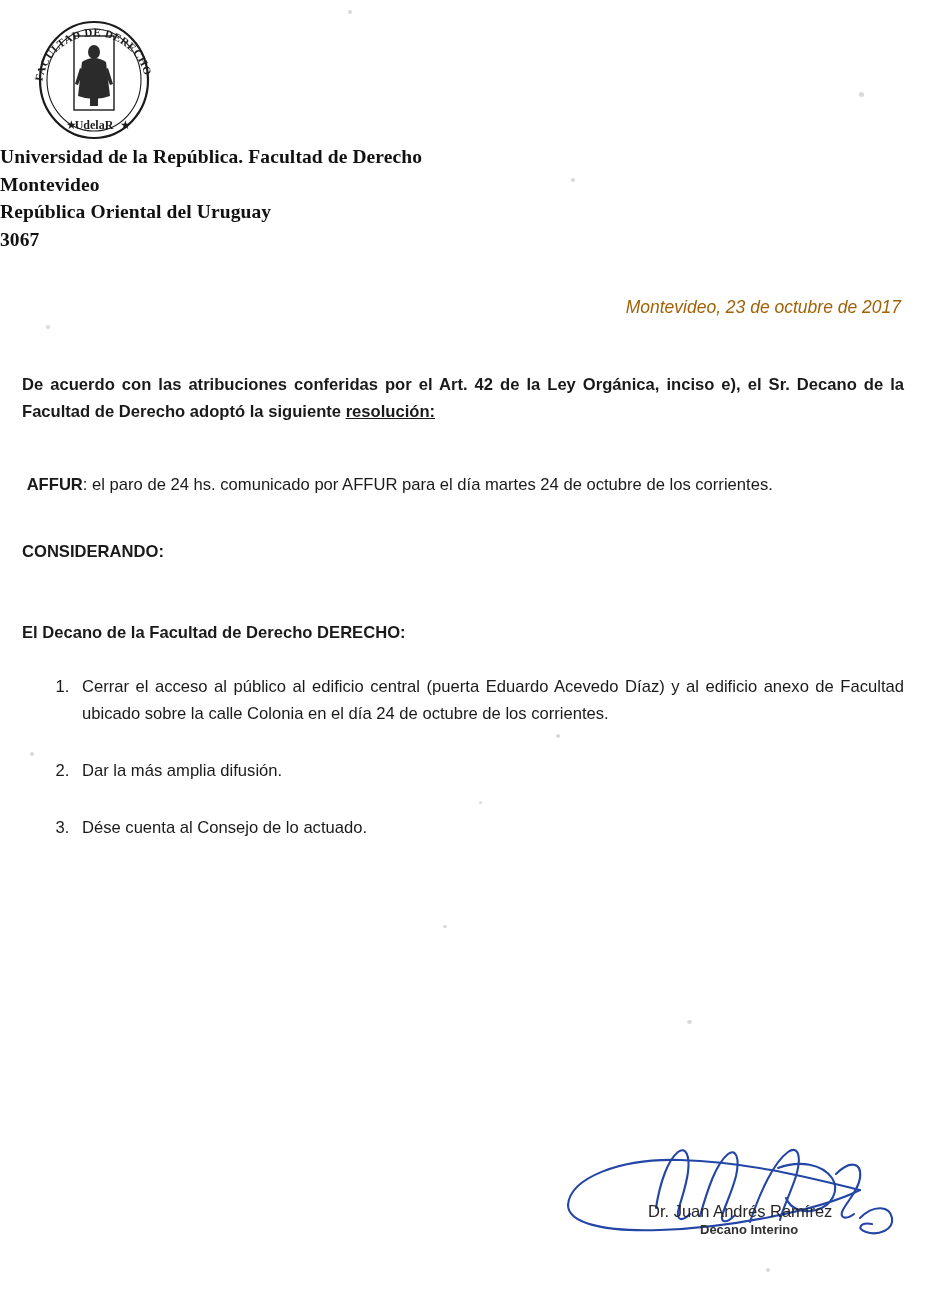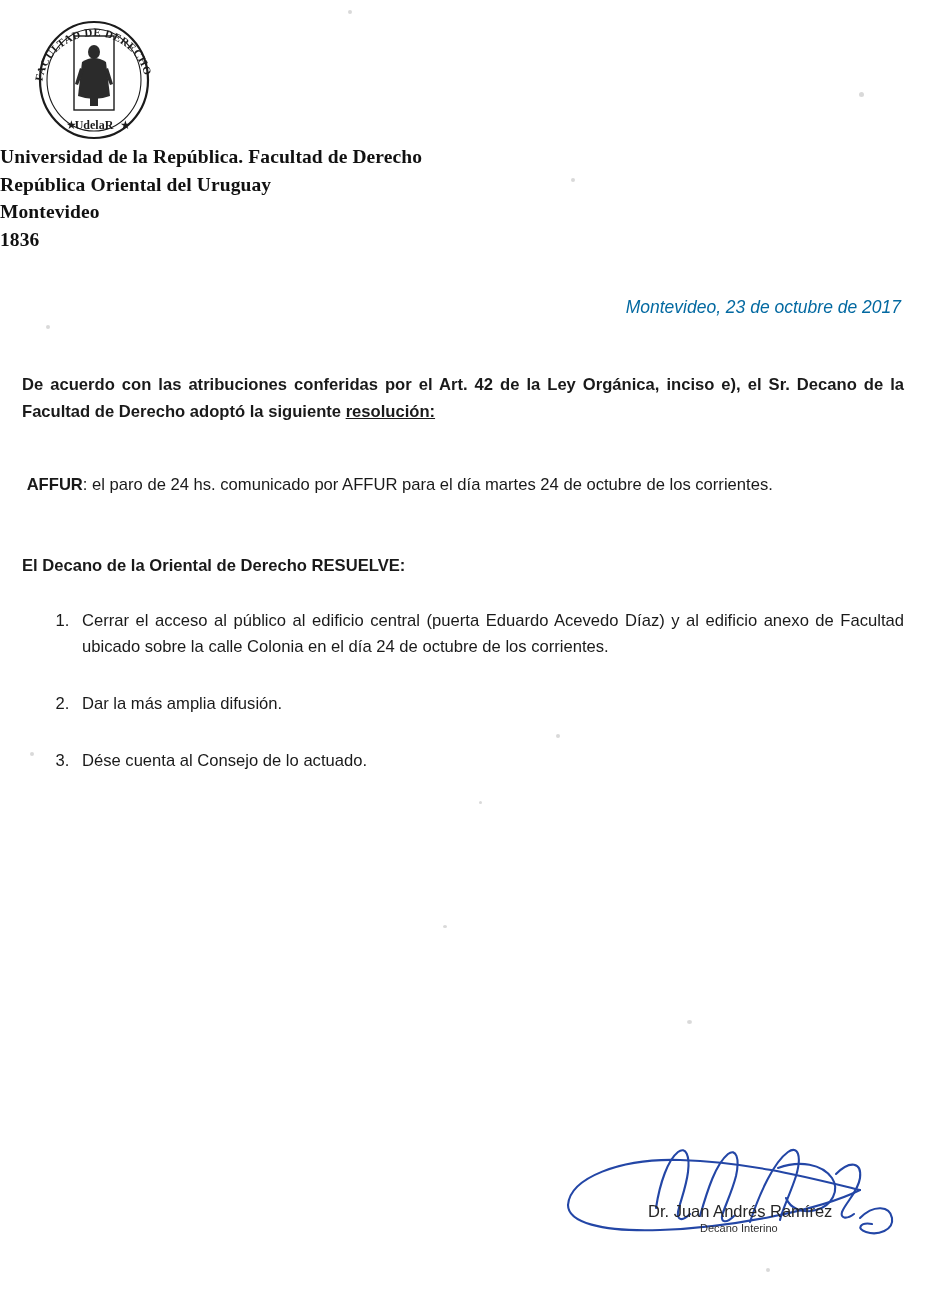--- a/index.html
+++ b/index.html
@@ -41,21 +41,21 @@
   }
   .header div { white-space: nowrap; }
 
   
   .date-line {
     position: absolute;
     right: 24px;
     top: 297px;
     font-style: italic;
     font-size: 17.5px;
-    color: #0369a1;
+    color: #a16207;
   }
 
   
   .body-block {
     position: absolute;
     left: 22px;
     top: 372px;
     width: 882px;
     font-size: 16.6px;
     line-height: 1.62;
@@ -113,23 +113,24 @@
     left: 88px;
     top: 72px;
     font-size: 16.5px;
     color: #262626;
     white-space: nowrap;
   }
   .sig-role {
     position: absolute;
     left: 140px;
     top: 92px;
-    font-size: 11px;
+    font-size: 13px;
     color: #303030;
     white-space: nowrap;
+    font-weight: bold;
   }
 
   
   .speck {
     position: absolute;
     background: #b9b9b9;
     border-radius: 50%;
     opacity: .55;
   }
 </style>
@@ -160,39 +161,40 @@
 
     <text x="72" y="119" text-anchor="middle" font-family="Liberation Serif, serif" font-size="12" font-weight="bold" fill="#1b1b1b">UdelaR</text>
 
     <text x="44" y="119" font-size="12" fill="#1b1b1b">★</text>
     <text x="98" y="119" font-size="12" fill="#1b1b1b">★</text>
   </svg>
 </div>
 
 <div class="header">
   <div>Universidad de la República. Facultad de Derecho</div>
+  <div>Montevideo</div>
   <div>República Oriental del Uruguay</div>
-  <div>Montevideo</div>
-  <div>1836</div>
+  <div>3067</div>
 </div>
 
 <div class="date-line">Montevideo, 23 de octubre de 2017</div>
 
 <div class="body-block">
 
   <p class="intro">
     <span>De acuerdo con las atribuciones conferidas por el Art. 42 de la Ley Orgánica,  inciso e), el  Sr. Decano  de la Facultad de Derecho adoptó la siguiente </span><span class="u">resolución:</span>
   </p>
 
   <p class="visto">
     &nbsp;<b>AFFUR</b><span>: el paro de 24 hs. comunicado por AFFUR para el día martes 24 de octubre de los corrientes.</span>
   </p>
 
-
-  <p class="resuelve-title">El Decano de la Oriental de Derecho RESUELVE:</p>
+  <p class="considerando-title">CONSIDERANDO:</p>
+
+  <p class="resuelve-title">El Decano de la Facultad de Derecho DERECHO:</p>
 
   <ol class="resuelve-list">
     <li>Cerrar el acceso al público al edificio central (puerta Eduardo Acevedo Díaz) y al edificio anexo de Facultad ubicado sobre la calle Colonia en el día 24 de octubre de los corrientes.</li>
     <li>Dar la más amplia difusión.</li>
     <li>Dése cuenta al Consejo de lo actuado.</li>
   </ol>
 </div>
 
 <div class="signature">
   <svg width="350" height="150" viewBox="0 0 350 150" xmlns="http://www.w3.org/2000/svg">

